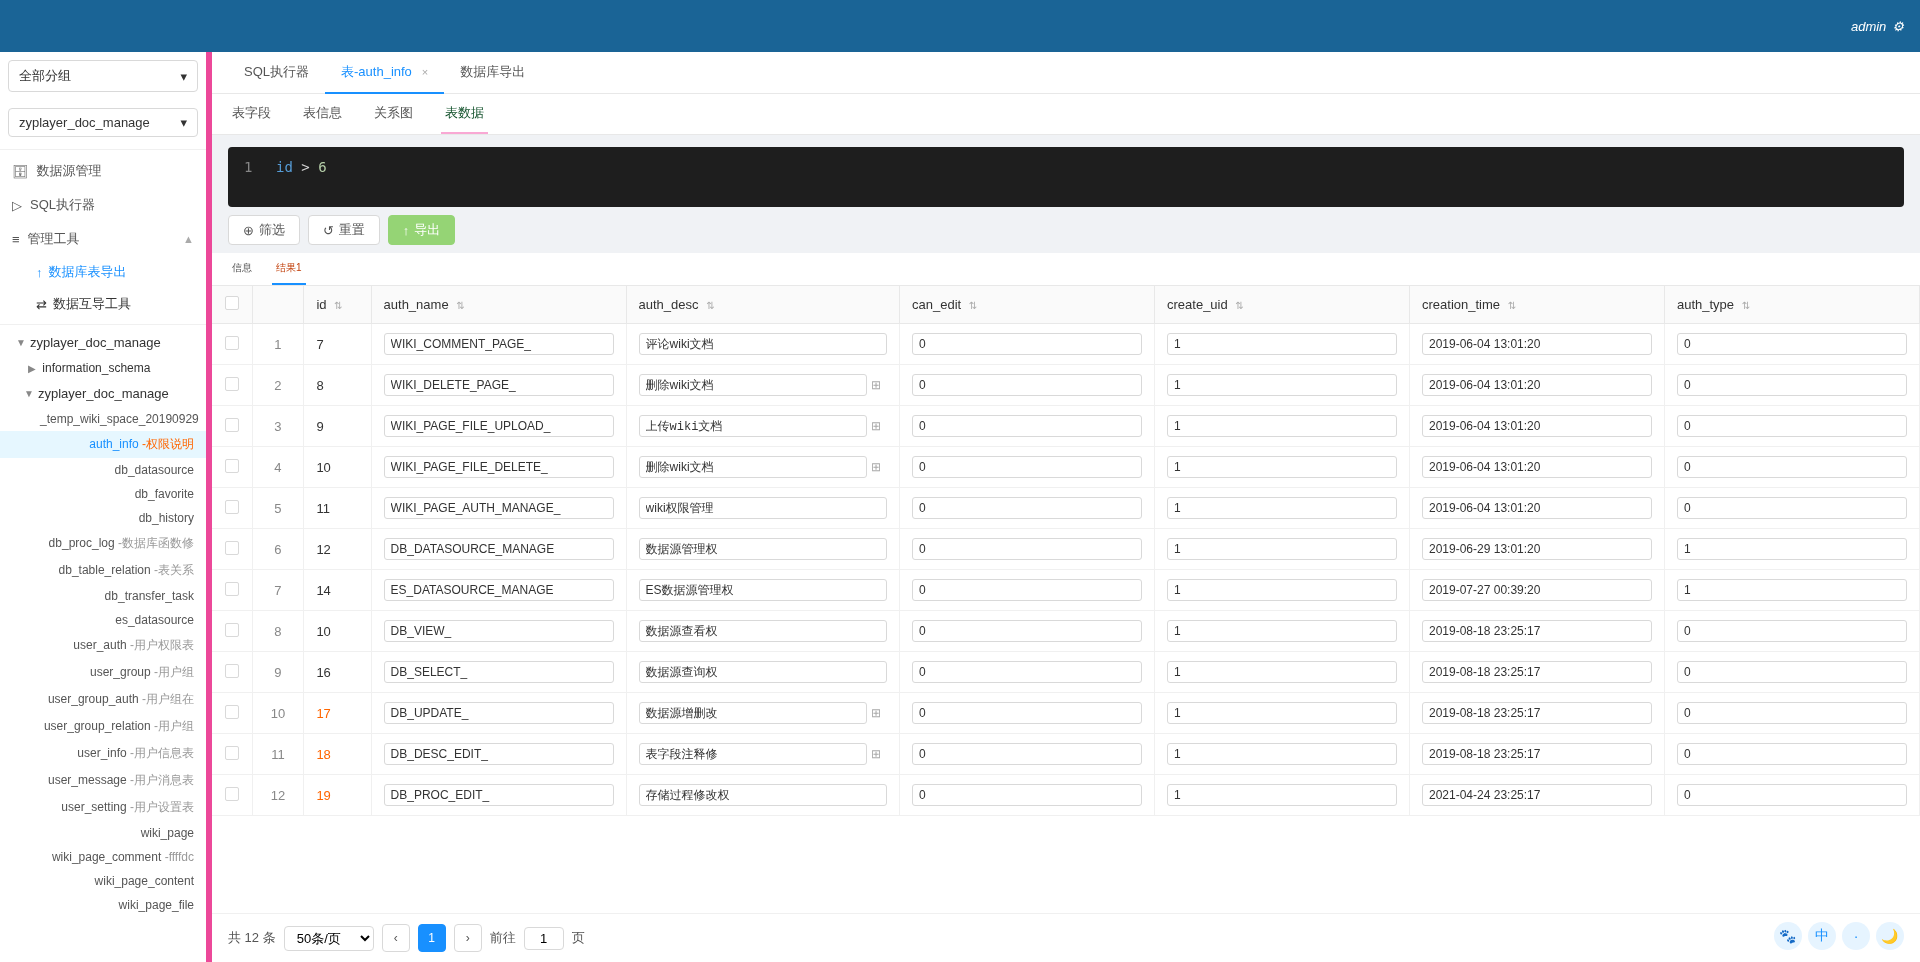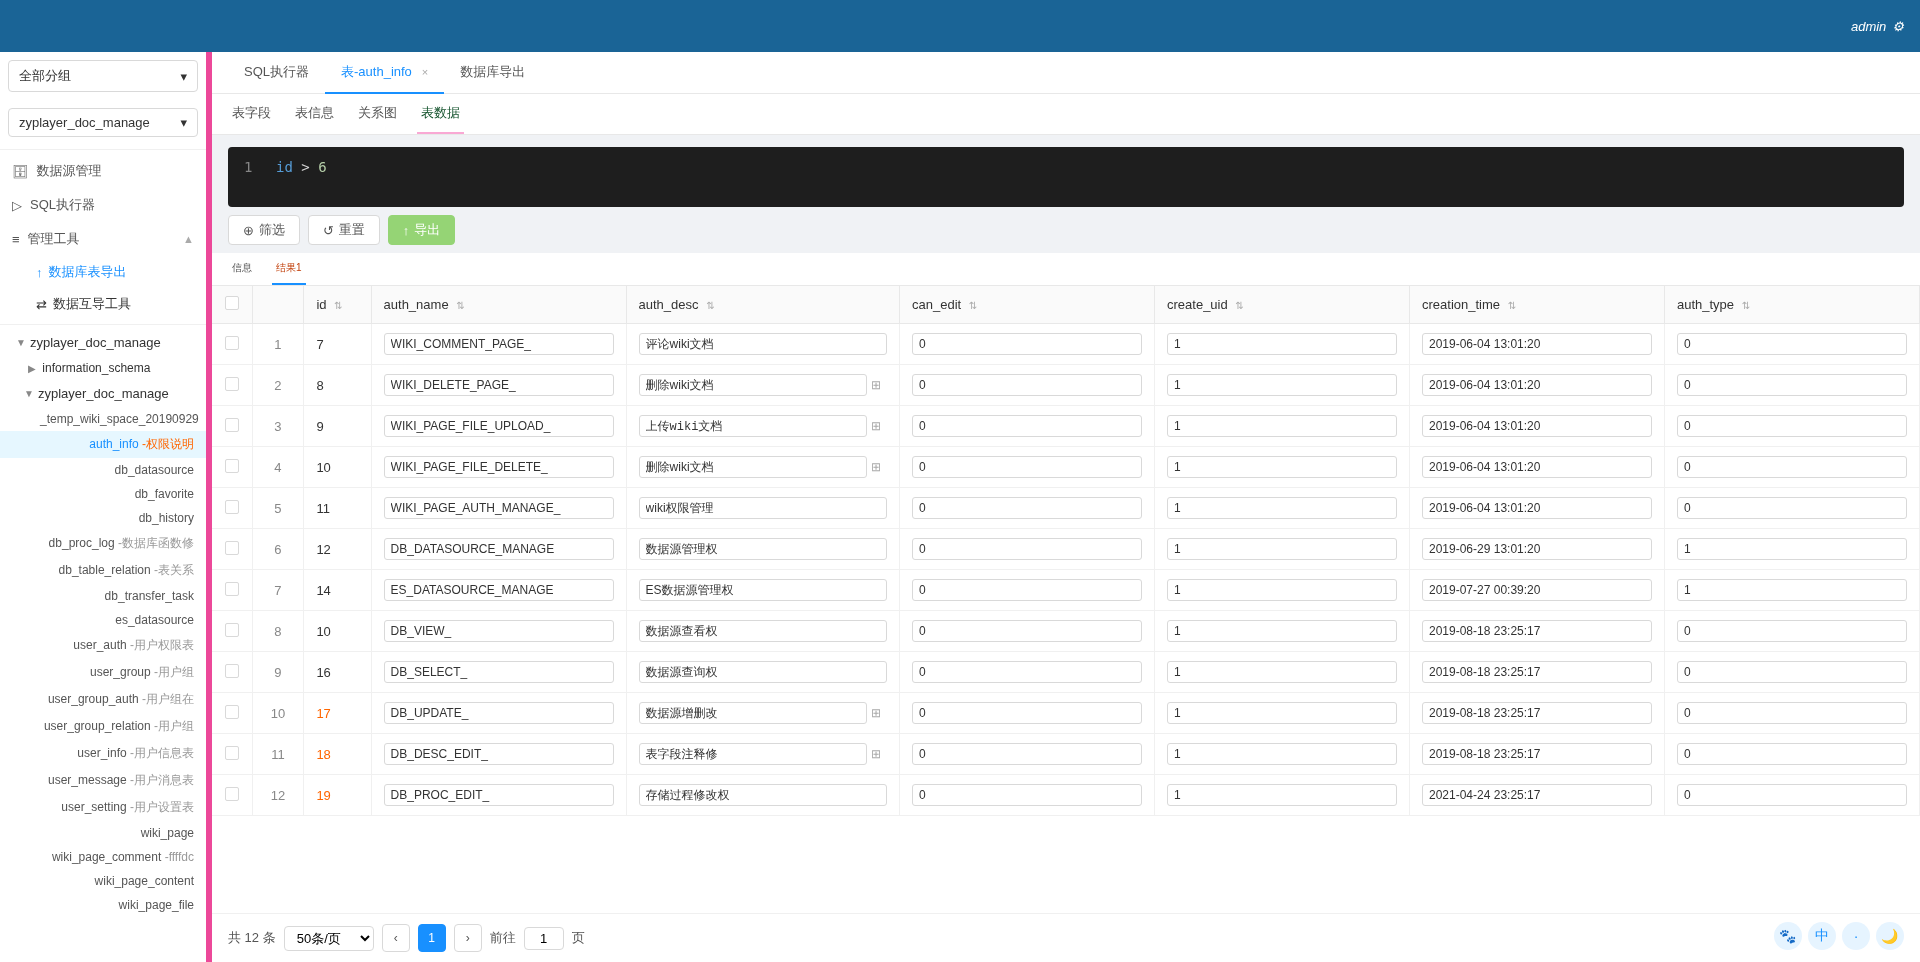--- a/index.html
+++ b/index.html
@@ -141,21 +141,21 @@
       color: #aaa;
       cursor: pointer;
       margin-left: 4px;
     }
 
     
     .sub-tabs {
       background: #fff;
       padding: 0 16px;
       display: flex;
-      gap: 16px;
+      gap: 24px;
       border-bottom: 1px solid #e8e8e8;
       flex-shrink: 0;
     }
     .sub-tab {
       padding: 10px 4px;
       font-size: 13px;
       color: #555;
       cursor: pointer;
       border-bottom: 2px solid transparent;
     }

